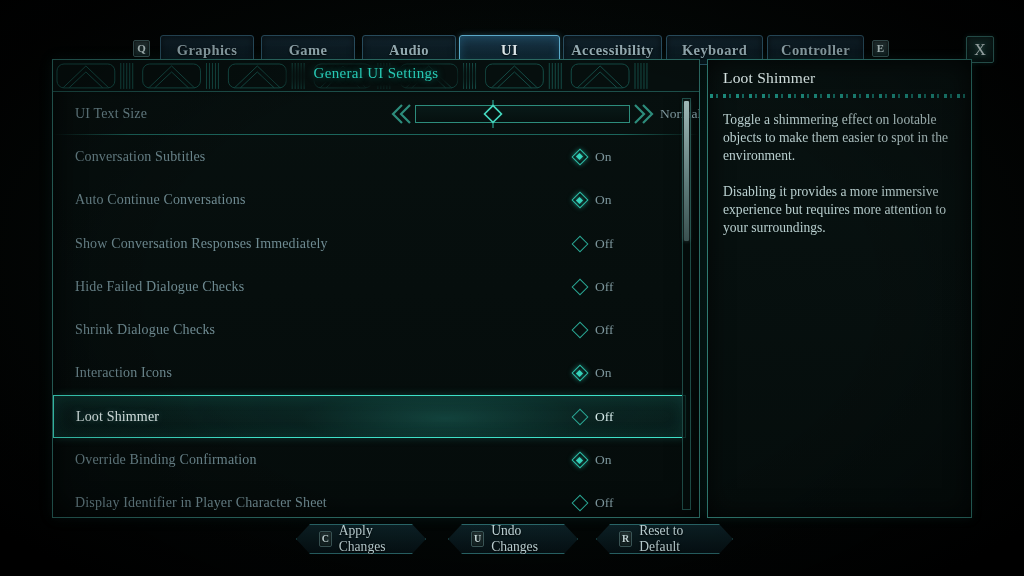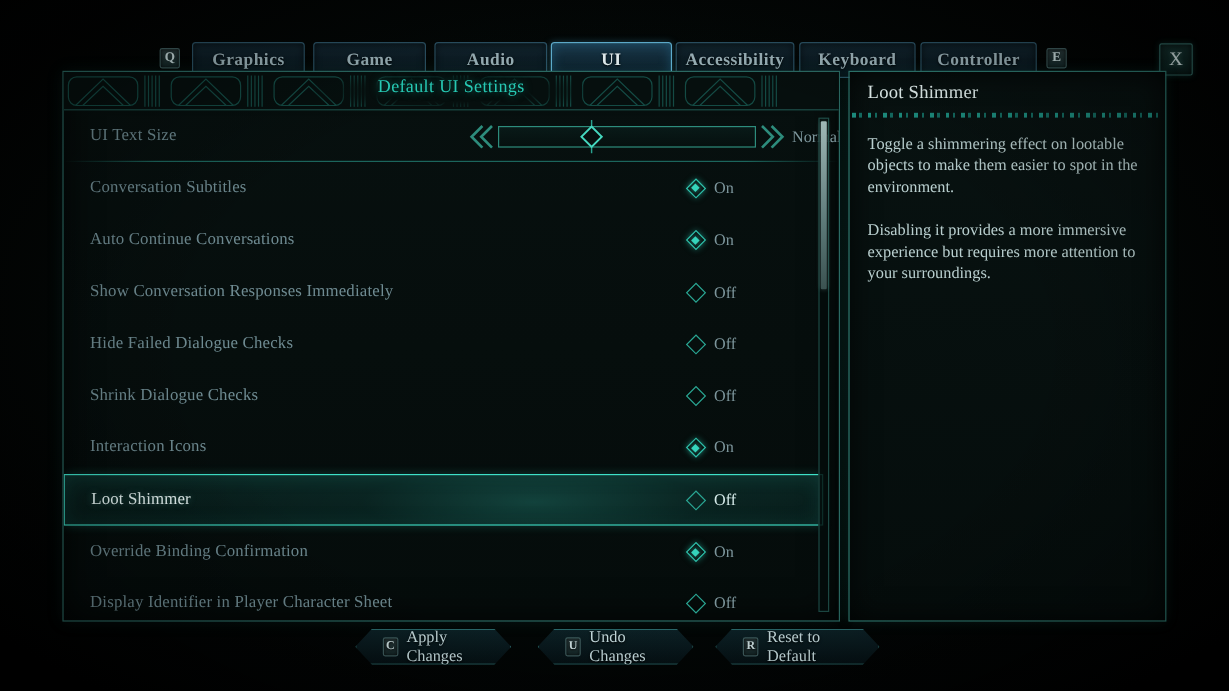--- a/index.html
+++ b/index.html
@@ -370,21 +370,21 @@
           </g>
           <use href="#unit" x="86"></use>
           <use href="#unit" x="172"></use>
           <use href="#unit" x="258"></use>
           <use href="#unit" x="344"></use>
           <use href="#unit" x="430"></use>
           <use href="#unit" x="516"></use>
         </g>
       </svg>
       <div id="panel-title-shade"></div>
-      <div id="panel-title">Default UI Settings</div>
+      <div id="panel-title">General UI Settings</div>
     </div>
 
     <div id="rows-viewport">
 
       <div class="row">
         <span class="label">UI Text Size</span>
         <div class="slider-wrap">
           <div class="slider-body">
             <div class="slider-track"></div>
             <svg class="chev left" viewBox="0 0 22 20">

